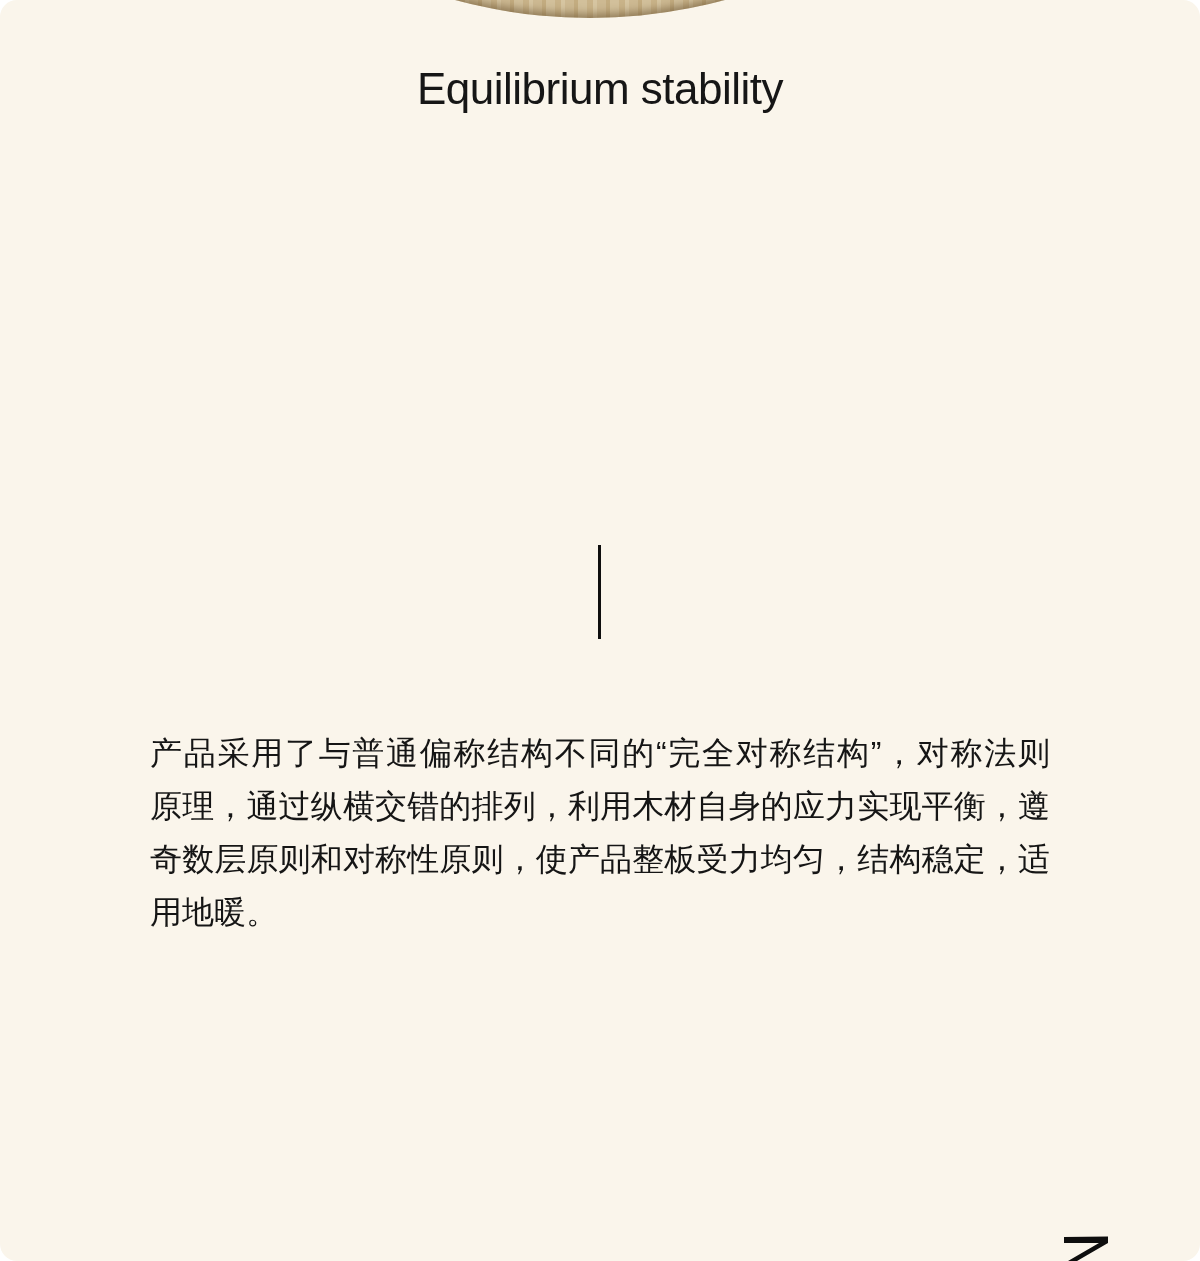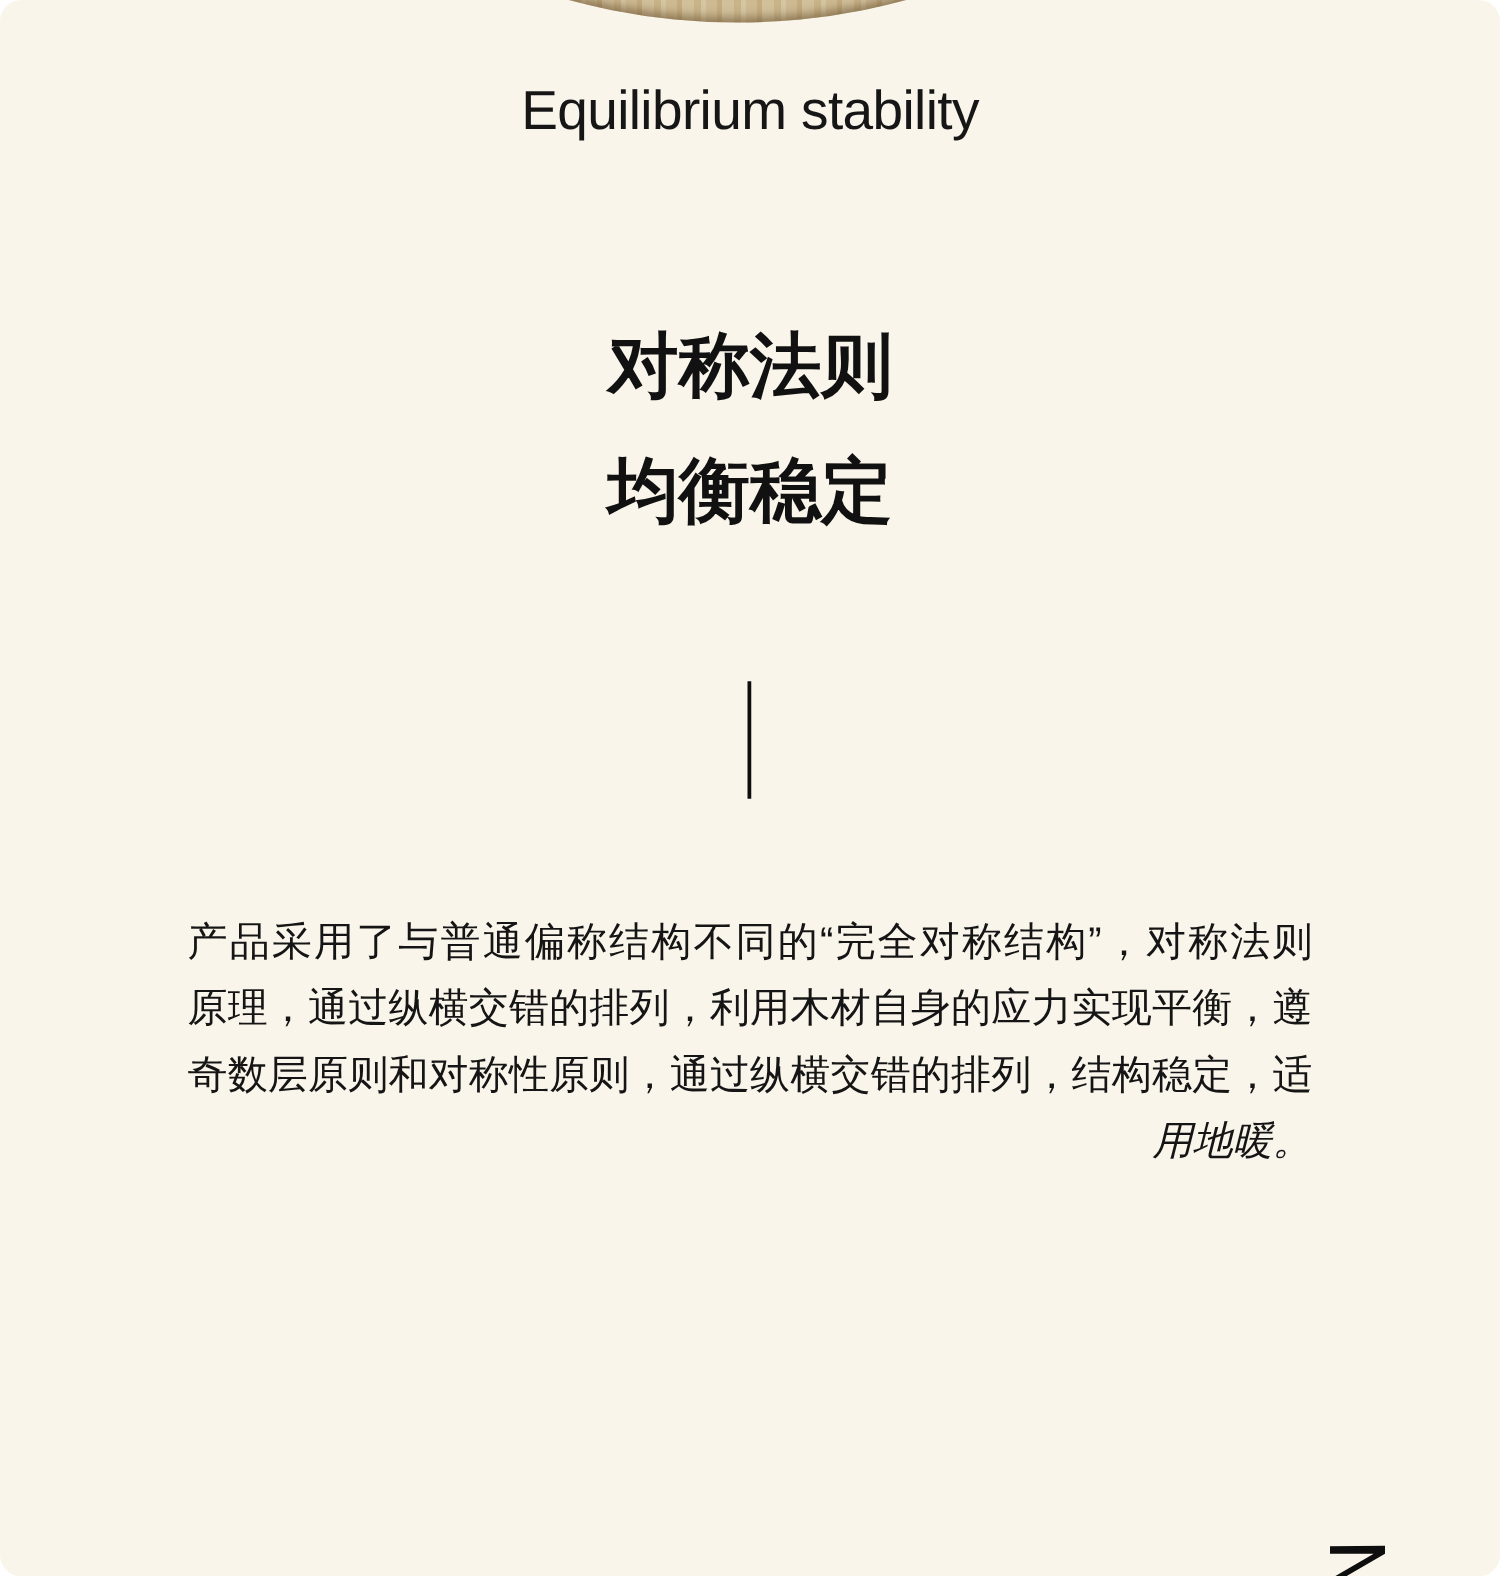--- a/index.html
+++ b/index.html
@@ -75,22 +75,21 @@
     width: 900px;
     font-size: 32px;
     line-height: 53px;
     color: #151515;
   }
   .para .jline {
     text-align: justify;
     text-align-last: justify;
   }
   .para .lline {
-    text-align: right;
-    font-style: italic;
+    text-align: left;
   }
   .zmark {
     position: absolute;
     left: 1060px;
     top: 1233px;
     width: 60px;
     height: 28px;
   }
   .zmark path {
     fill: #0E0E0E;
@@ -98,31 +97,27 @@
 </style>
 </head>
 <body>
 
 <div class="page">
 
   <div class="wood-disc"></div>
 
   <div class="subtitle">Equilibrium stability</div>
 
-  <h1 class="title">
-    <span class="title-line">对称法则</span>
-    <span class="title-line">均衡稳定</span>
-  </h1>
 
   <div class="divider"></div>
 
   <div class="para">
     <div class="jline">产品采用了与普通偏称结构不同的“完全对称结构”，对称法则</div>
     <div class="jline">原理，通过纵横交错的排列，利用木材自身的应力实现平衡，遵</div>
-    <div class="jline">奇数层原则和对称性原则，通过纵横交错的排列，结构稳定，适</div>
+    <div class="jline">奇数层原则和对称性原则，使产品整板受力均匀，结构稳定，适</div>
     <div class="lline">用地暖。</div>
   </div>
 
   <svg class="zmark" viewBox="1060 1233 60 28" aria-hidden="true">
     <path d="M1064,1237 L1108,1236.5 L1108,1243 L1077,1261 L1068,1261 L1099,1243 L1064,1243 Z"></path>
   </svg>
 
 </div>
 
 </body></html>

